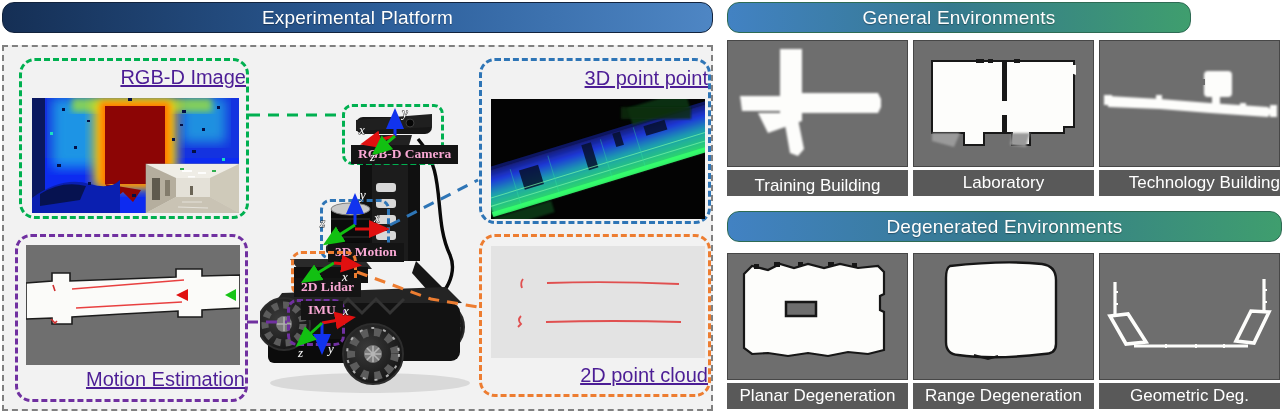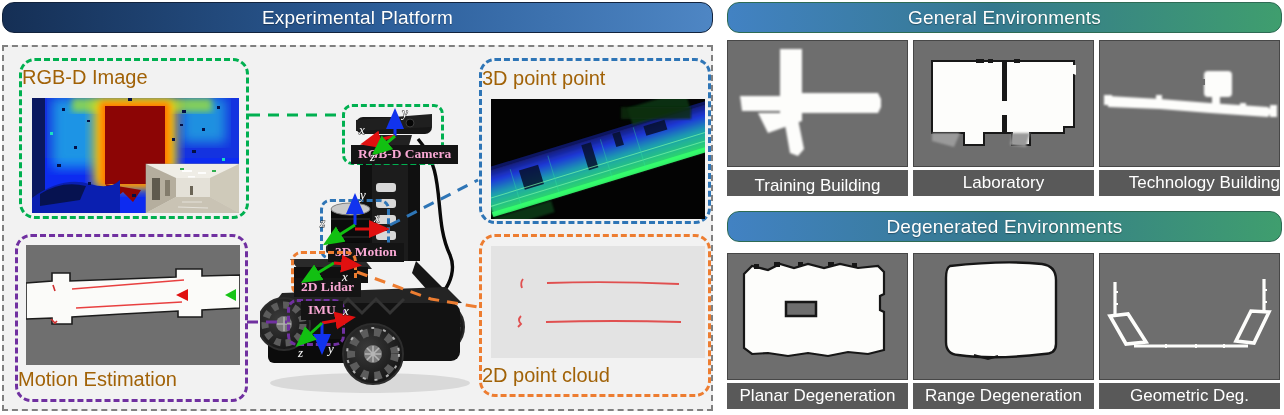--- a/index.html
+++ b/index.html
@@ -14,21 +14,21 @@
 
   
   #panel { position:absolute; left:2px; top:45px; width:711px; height:366px;
            background:#f2f2f2; border:2px dashed #808080; }
 
   .dashed-box { position:absolute; border-radius:16px; }
   .b-green  { border:3px dashed #00b050; }
   .b-blue   { border:3px dashed #2e75b6; }
   .b-purple { border:3px dashed #7030a0; }
   .b-orange { border:3px dashed #ed7d31; }
-  .box-label { position:absolute; left:0; right:0; text-align:left; font-size:20px; color:#a16207; }
+  .box-label { position:absolute; left:0; right:0; text-align:right; font-size:20px; color:#4c1d95;text-decoration:underline; }
 
   .imgwrap { position:absolute; overflow:hidden; }
   .imgwrap svg { display:block; }
 
   
   .sensor-box { position:absolute; border-radius:10px; }
   .sensor-label { position:absolute; background:#141414; color:#f9a8d4; font-family:"Liberation Serif", serif;
                   font-weight:bold; font-size:13.5px; padding:1px 7px; white-space:nowrap; line-height:1.25; }
 
   .axis-svg { position:absolute; overflow:visible; }
@@ -337,21 +337,21 @@
       <line x1="26" y1="18" x2="26" y2="44" stroke="#1133ee" stroke-width="3" marker-end="url(#ab)"></line>
       <line x1="26" y1="18" x2="4" y2="38" stroke="#12c012" stroke-width="3" marker-end="url(#ag)"></line>
       <text x="47" y="10">x</text>
       <text x="32" y="48">y</text>
       <text x="2" y="52">z</text>
     </svg>
   </div>
 
   <div id="right">
 
-    <div class="hdr hdr-right" style="left:2px;top:2px;width:555px;">
+    <div class="hdr hdr-right" style="left:2px;top:2px;width:464px;">
       <span>General Environments</span>
     </div>
 
     <div class="tile-map" style="left:2px;top:40px;">
       <svg width="179" height="125" viewBox="0 0 179 125">
         <defs>
             <filter id="mblur">
               <feGaussianBlur stdDeviation="1"></feGaussianBlur>
             </filter>
           </defs>

